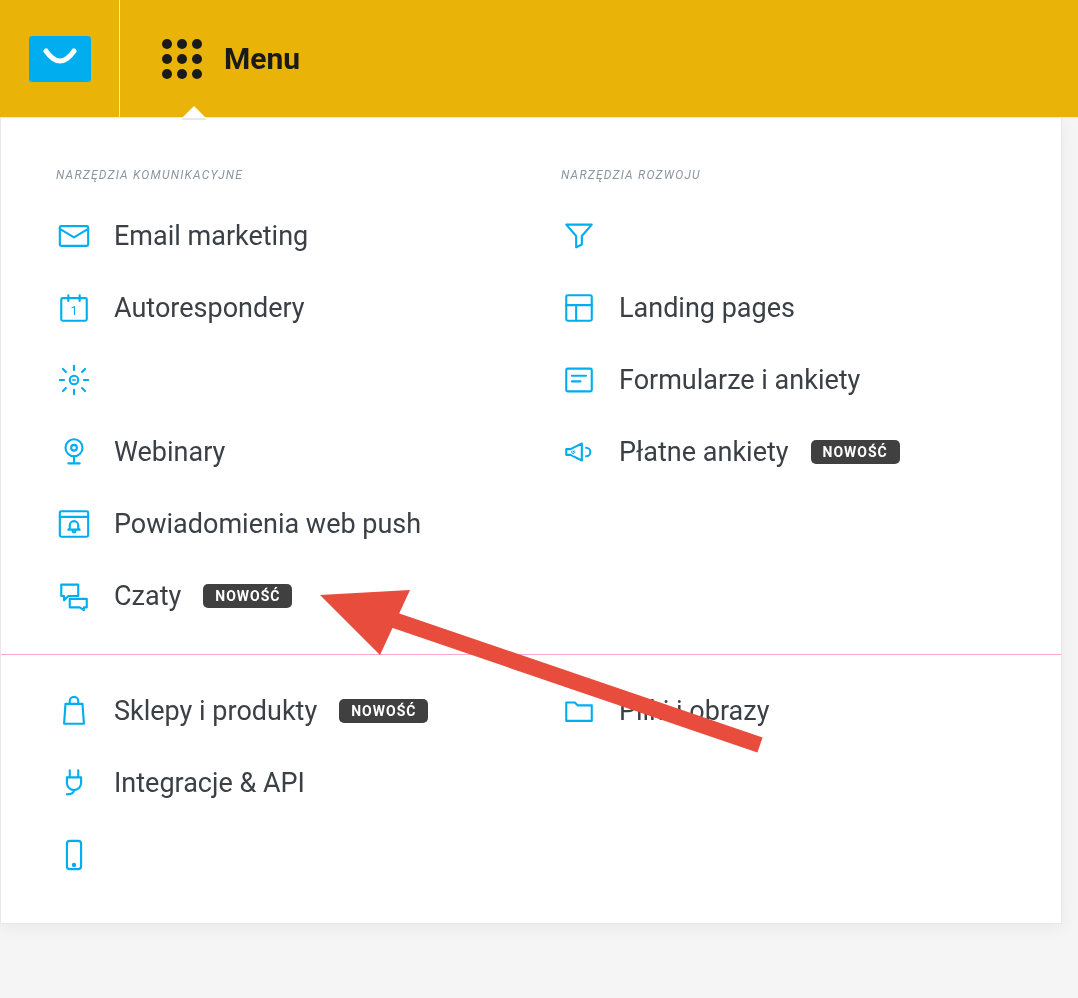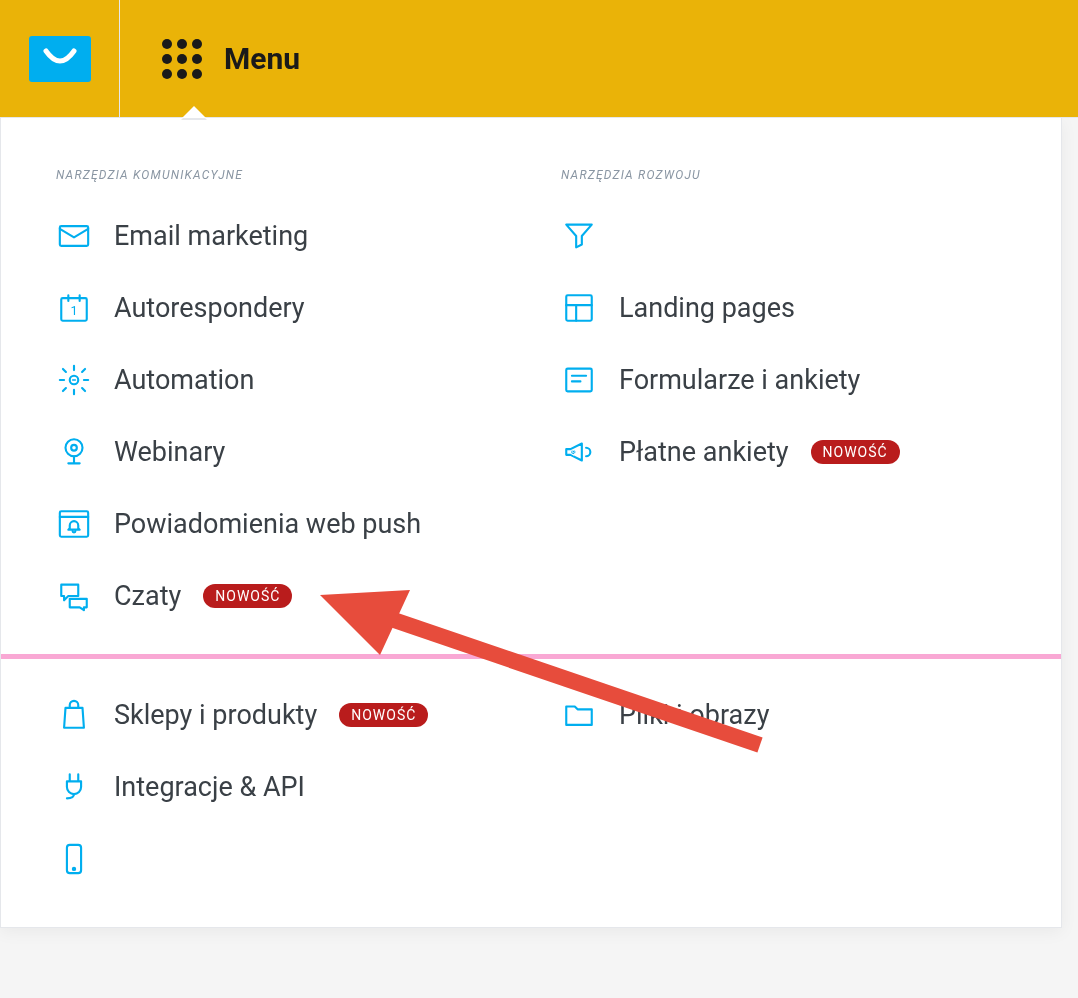--- a/index.html
+++ b/index.html
@@ -91,21 +91,21 @@
       border-top: none;
       box-shadow: 0 4px 16px rgba(0,0,0,0.05);
       z-index: 1;
     }
     .dropdown-section {
       padding: 50px 45px 40px 55px;
       display: flex;
       gap: 50px;
     }
     .dropdown-section.bottom {
-      border-top: 5px solid #f9a8d4;
+      border-top: 1px solid #f9a8d4;
       padding-top: 38px;
       padding-bottom: 50px;
     }
     .col {
       flex: 1;
     }
     .col-header {
       font-size: 12px;
       font-weight: 400;
       letter-spacing: 1.2px;
@@ -138,27 +138,27 @@
       stroke-width: 1.5;
       stroke-linecap: round;
       stroke-linejoin: round;
     }
     .menu-text {
       font-size: 27px;
       color: #3a4046;
       font-weight: 400;
     }
     .badge {
-      background: #b91c1c;
+      background: #404040;
       color: #fff;
       font-size: 14px;
-      font-weight: 400;
+      font-weight: 700;
       letter-spacing: 1px;
       padding: 4px 12px;
-      border-radius: 12px;
+      border-radius: 5px;
       text-transform: uppercase;
     }
     .arrow {
       position: absolute;
       z-index: 3;
       pointer-events: none;
       left: 310px;
       top: 555px;
     }
   </style>
@@ -217,21 +217,20 @@
       </div>
 
       <div class="menu-item">
         <div class="menu-icon">
           <svg viewBox="0 0 24 24">
               <circle cx="12" cy="12" r="3"></circle>
               <path d="M12 2v3M12 19v3M4.2 4.2l2.1 2.1M17.7 17.7l2.1 2.1M2 12h3M19 12h3M4.2 19.8l2.1-2.1M17.7 6.3l2.1-2.1"></path>
               <path d="M11 12l2 0" stroke-width="1"></path>
             </svg>
         </div>
-        <span class="menu-text">Automation</span>
       </div>
 
       <div class="menu-item">
         <div class="menu-icon">
           <svg viewBox="0 0 24 24">
               <circle cx="12" cy="9" r="6"></circle>
               <circle cx="12" cy="9" r="2"></circle>
               <path d="M8 20h8M12 15v5"></path>
             </svg>
         </div>

